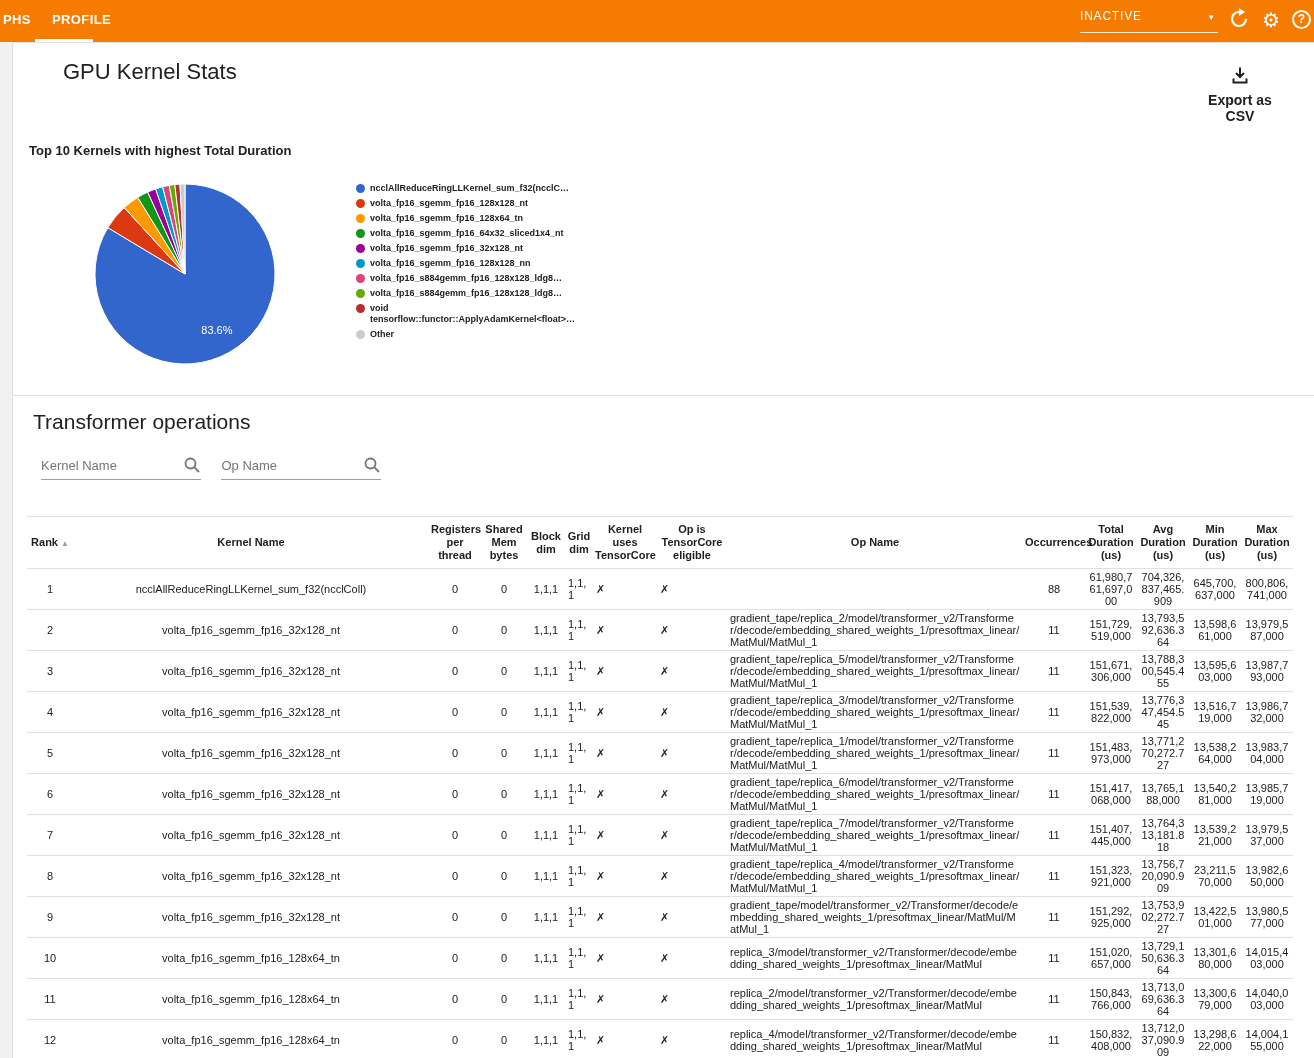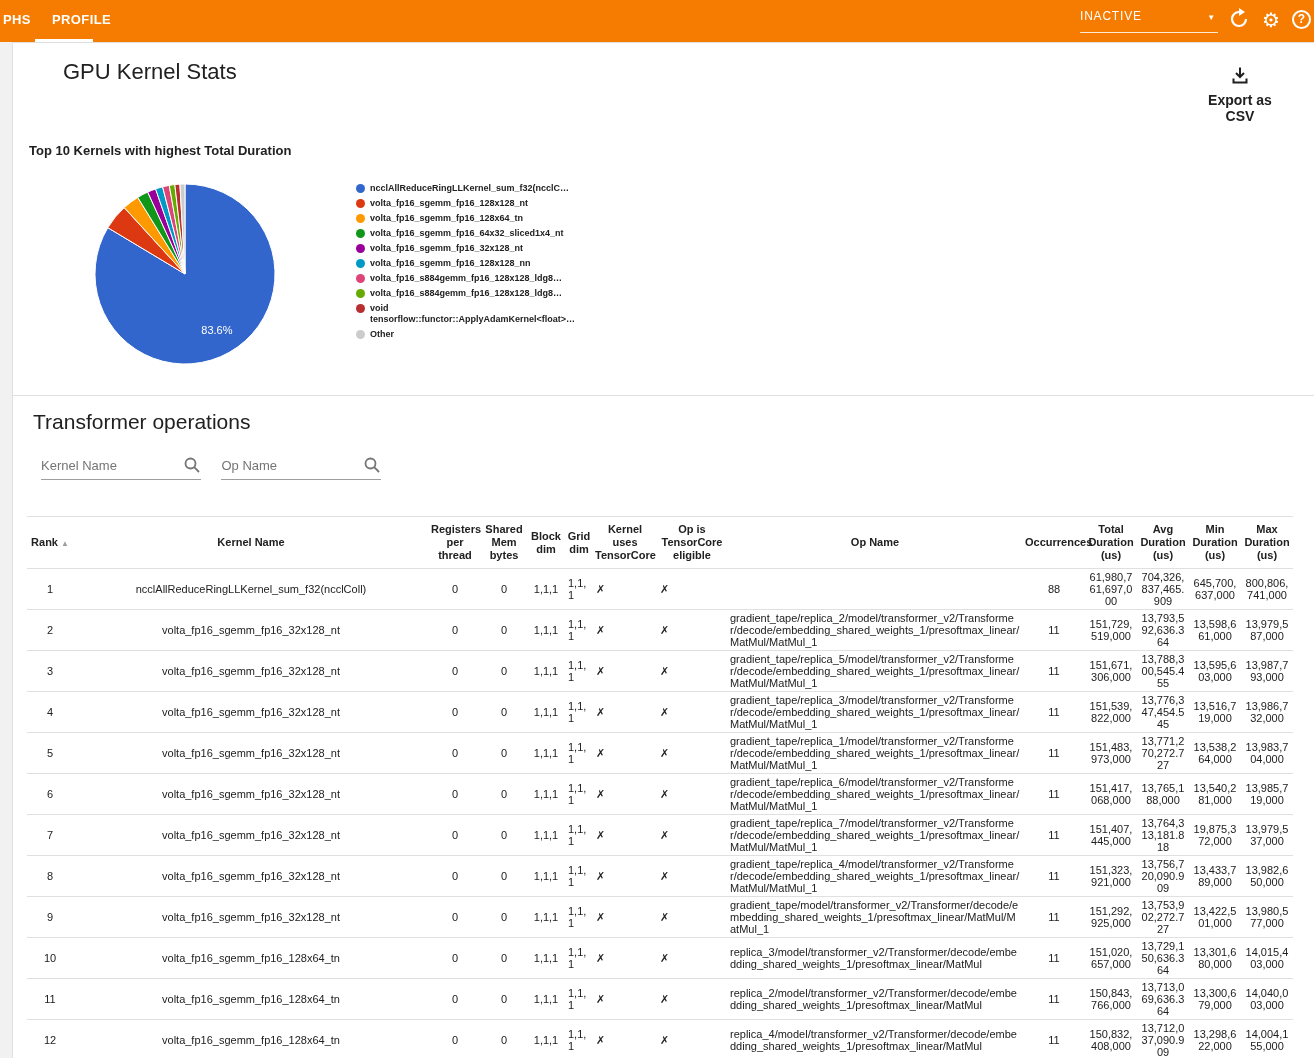--- a/index.html
+++ b/index.html
@@ -332,37 +332,37 @@
             <td class="ac">0</td>
             <td class="ac">0</td>
             <td class="ac">1,1,1</td>
             <td class="agrid">1,1,1</td>
             <td class="ax">✗</td>
             <td class="ax">✗</td>
             <td class="aop">gradient_tape/replica_7/model/transformer_v2/Transformer/decode/embedding_shared_weights_1/presoftmax_linear/MatMul/MatMul_1</td>
             <td class="ac">11</td>
             <td class="anum">151,407,445,000</td>
             <td class="anum">13,764,313,181.818</td>
-            <td class="anum">19,875,372,000</td>
+            <td class="anum">13,539,221,000</td>
             <td class="anum">13,979,537,000</td>
           </tr>
           <tr>
             <td class="ac">8</td>
             <td class="al">volta_fp16_sgemm_fp16_32x128_nt</td>
             <td class="ac">0</td>
             <td class="ac">0</td>
             <td class="ac">1,1,1</td>
             <td class="agrid">1,1,1</td>
             <td class="ax">✗</td>
             <td class="ax">✗</td>
             <td class="aop">gradient_tape/replica_4/model/transformer_v2/Transformer/decode/embedding_shared_weights_1/presoftmax_linear/MatMul/MatMul_1</td>
             <td class="ac">11</td>
             <td class="anum">151,323,921,000</td>
             <td class="anum">13,756,720,090.909</td>
-            <td class="anum">13,433,789,000</td>
+            <td class="anum">23,211,570,000</td>
             <td class="anum">13,982,650,000</td>
           </tr>
           <tr>
             <td class="ac">9</td>
             <td class="al">volta_fp16_sgemm_fp16_32x128_nt</td>
             <td class="ac">0</td>
             <td class="ac">0</td>
             <td class="ac">1,1,1</td>
             <td class="agrid">1,1,1</td>
             <td class="ax">✗</td>

